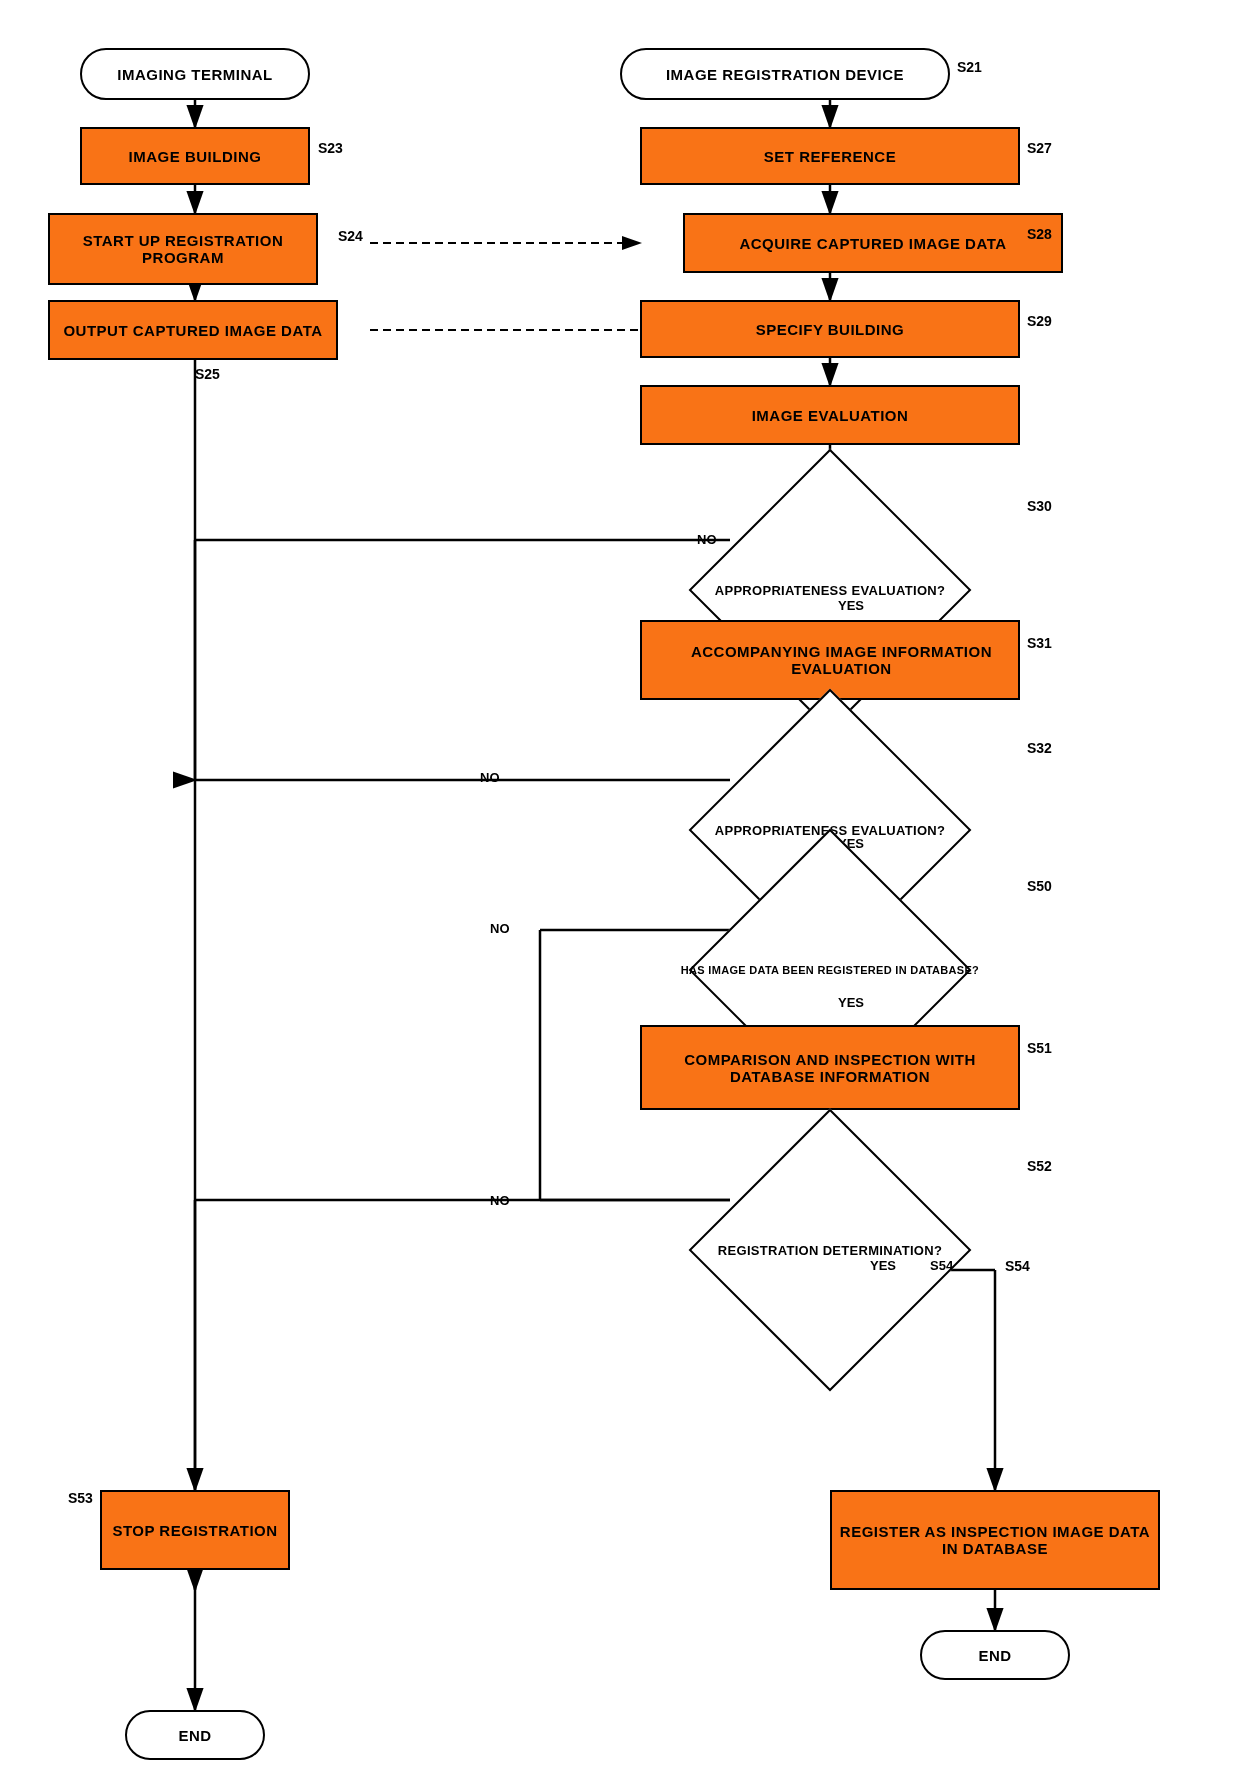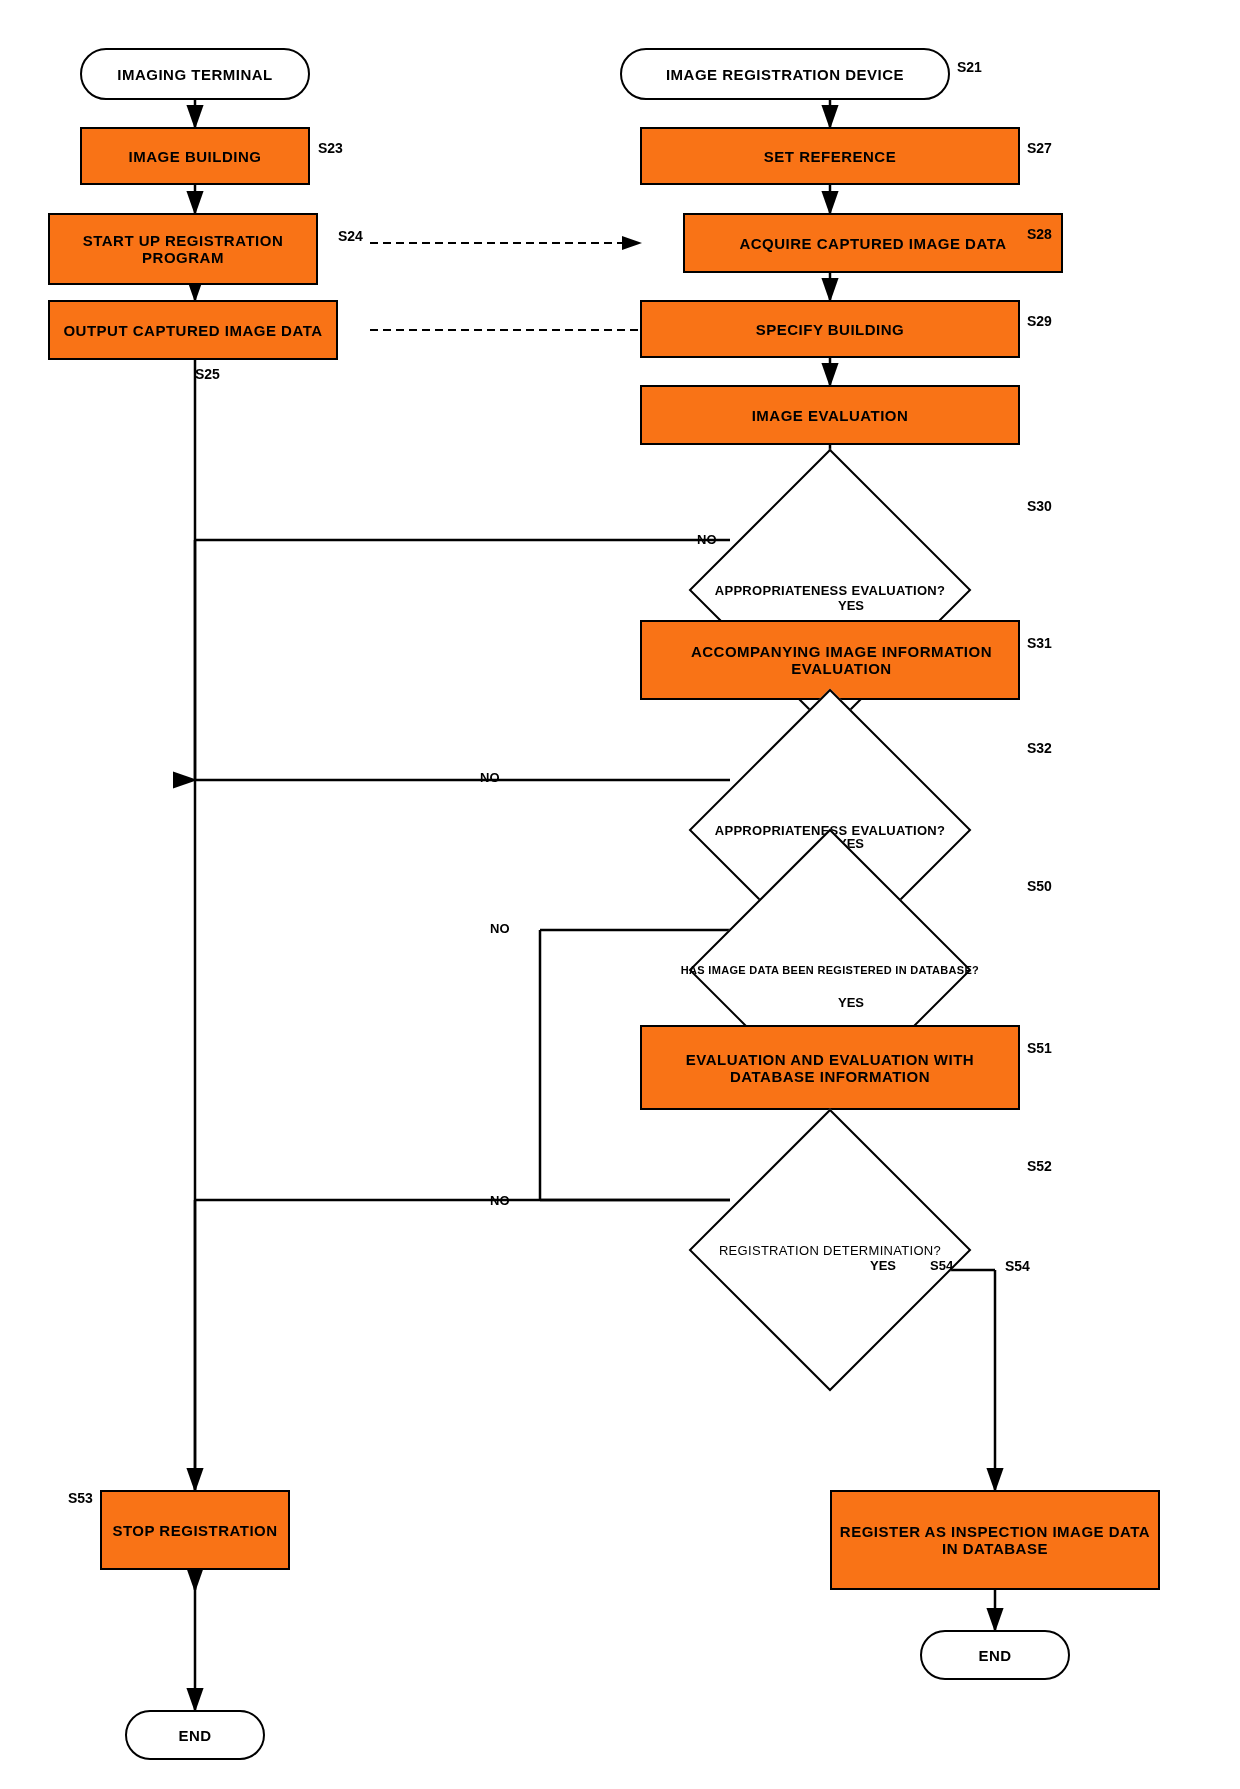--- a/index.html
+++ b/index.html
@@ -217,27 +217,27 @@
   <div class="diamond-label" style="left:668px; top:878px; width:324px; height:184px;">
     <span style="font-size:11px;font-weight:bold;">HAS IMAGE DATA BEEN REGISTERED IN DATABASE?</span>
   </div>
   <span class="step-label" style="left:1027px; top:878px;">S50</span>
 
   <span class="yes-no-label" style="left:838px; top:995px;">YES</span>
 
   <span class="yes-no-label" style="left:490px; top:921px;">NO</span>
 
   <div class="node rect" style="left:640px; top:1025px; width:380px; height:85px;">
-    <span>EVALUATION AND EVALUATION WITH DATABASE INFORMATION</span>
+    <span>COMPARISON AND INSPECTION WITH DATABASE INFORMATION</span>
   </div>
   <span class="step-label" style="left:1027px; top:1040px;">S51</span>
 
   <div class="node diamond" style="left:730px; top:1150px; width:200px; height:200px;"></div>
   <div class="diamond-label" style="left:680px; top:1165px; width:300px; height:170px;">
-    <span style="font-size:13px;font-weight:normal;text-align:right;">REGISTRATION DETERMINATION?</span>
+    <span style="font-size:13px;font-weight:bold;text-align:right;">REGISTRATION DETERMINATION?</span>
   </div>
   <span class="step-label" style="left:1027px; top:1158px;">S52</span>
 
   <span class="yes-no-label" style="left:930px; top:1258px;">S54</span>
   <span class="yes-no-label" style="left:870px; top:1258px;">YES</span>
   <span class="step-label" style="left:1005px; top:1258px;">S54</span>
 
   <span class="yes-no-label" style="left:490px; top:1193px;">NO</span>
 
   <div class="node rect" style="left:100px; top:1490px; width:190px; height:80px;justify-content:center;">

